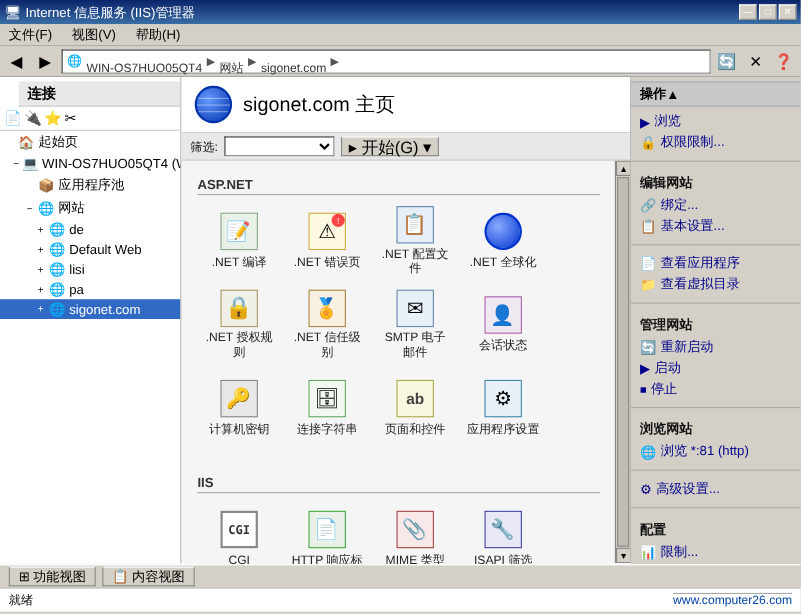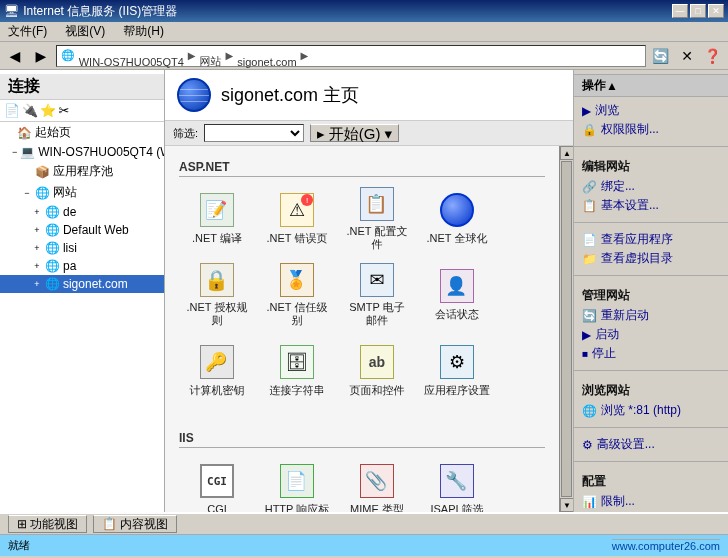--- a/index.html
+++ b/index.html
@@ -67,22 +67,22 @@
 
     
     .left-panel {
       width: 165px;
       background: white;
       border-right: 1px solid #aaa;
       overflow-y: auto;
       padding: 4px 0;
     }
     .left-panel-header {
-      font-size: 16px; font-weight: bold; padding: 2px 8px;
-      background: #e8e8e8; border-bottom: 1px solid #ccc;
+      font-size: 13px; font-weight: bold; padding: 2px 8px;
+      background: #e8e8e8; border-bottom: 1px solid #ccc; margin-left: 17px;
     }
     .tree-item {
       display: flex; align-items: center; gap: 3px;
       padding: 2px 4px; cursor: pointer; white-space: nowrap; overflow: hidden;
     }
     .tree-item.selected { background: #316ac5; color: white; }
     .tree-toggle { width: 10px; text-align: center; font-size: 9px; }
     .tree-label { font-size: 12px; }
     .tree-indent-1 { padding-left: 12px; }
     .tree-indent-2 { padding-left: 22px; }
@@ -174,21 +174,21 @@
       align-items: center;
       padding: 0 8px;
       gap: 6px;
     }
     .bottom-btn {
       height: 18px; padding: 0 8px; font-size: 12px;
       background: #d4d0c8; border: 1px solid #888; border-top-color: #fff; cursor: pointer;
       display: flex; align-items: center; gap: 3px;
     }
     .status-bar {
-      background: #7dd3fc;
+      background: #ffffff;
       height: 22px;
       border-top: 1px solid #aaa;
       display: flex;
       align-items: center;
       padding: 0 8px;
       font-size: 11px;
       gap: 8px;
     }
     .status-item { display: flex; align-items: center; gap: 3px; }
 

